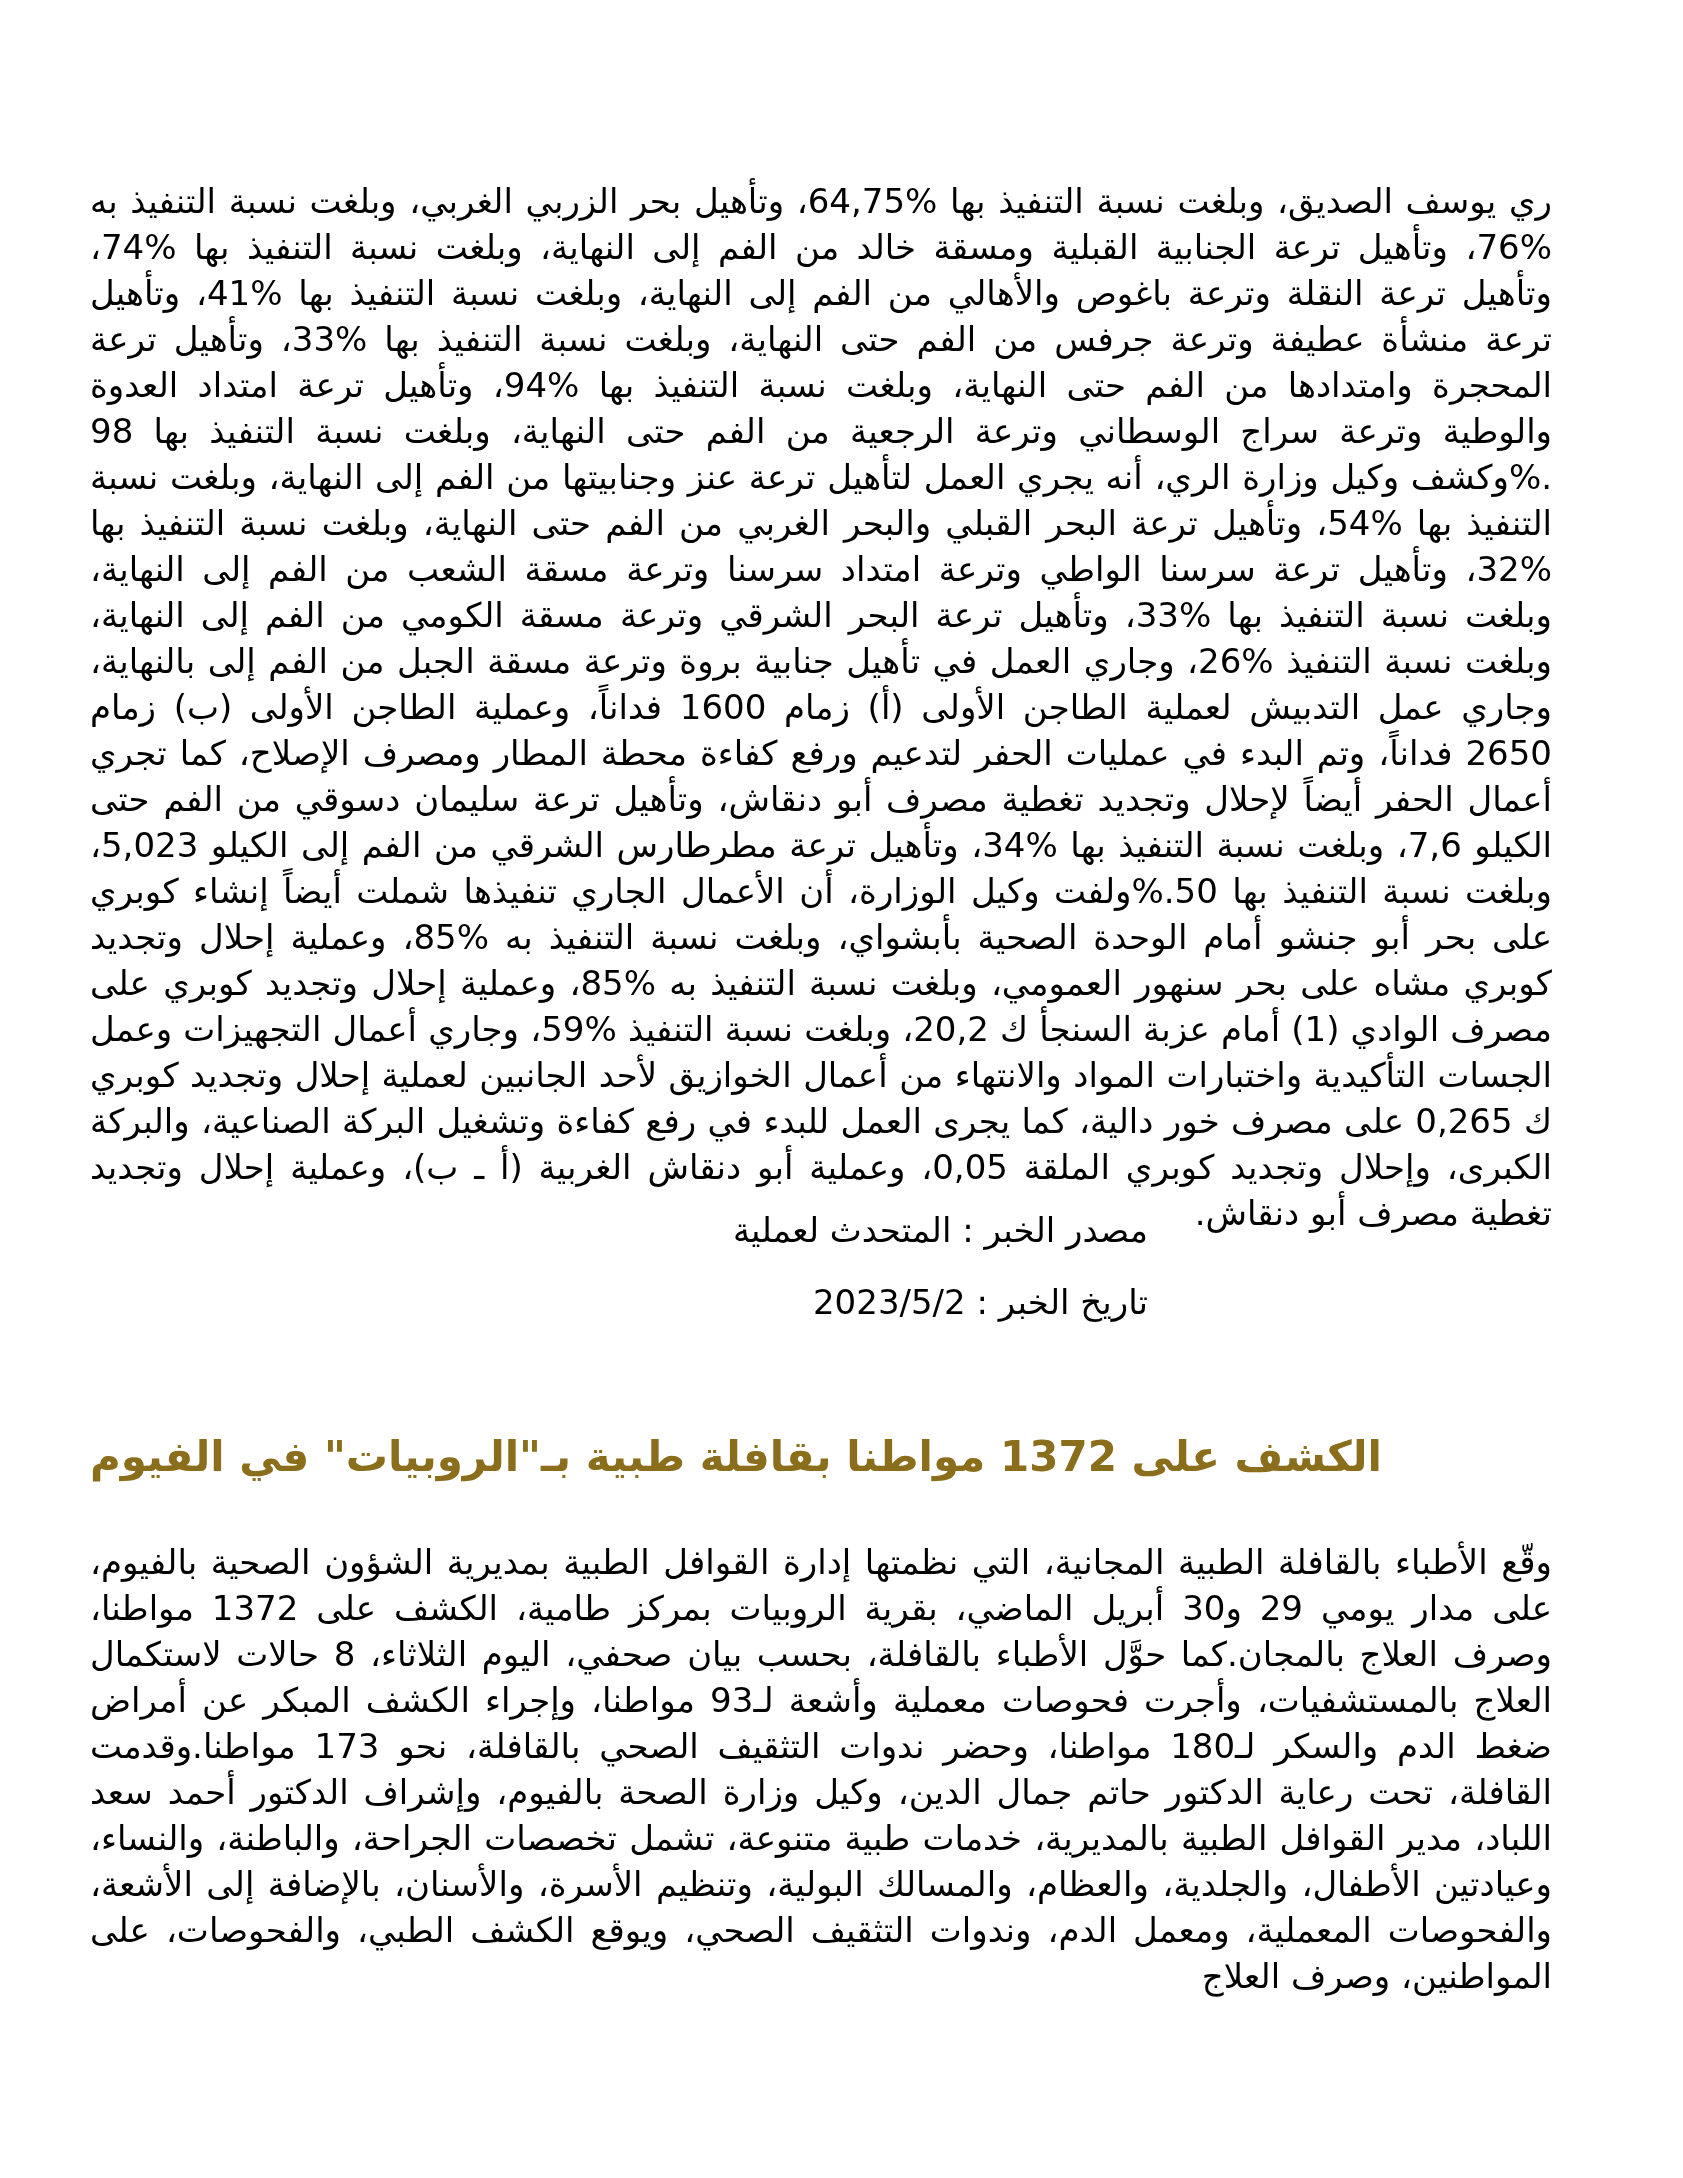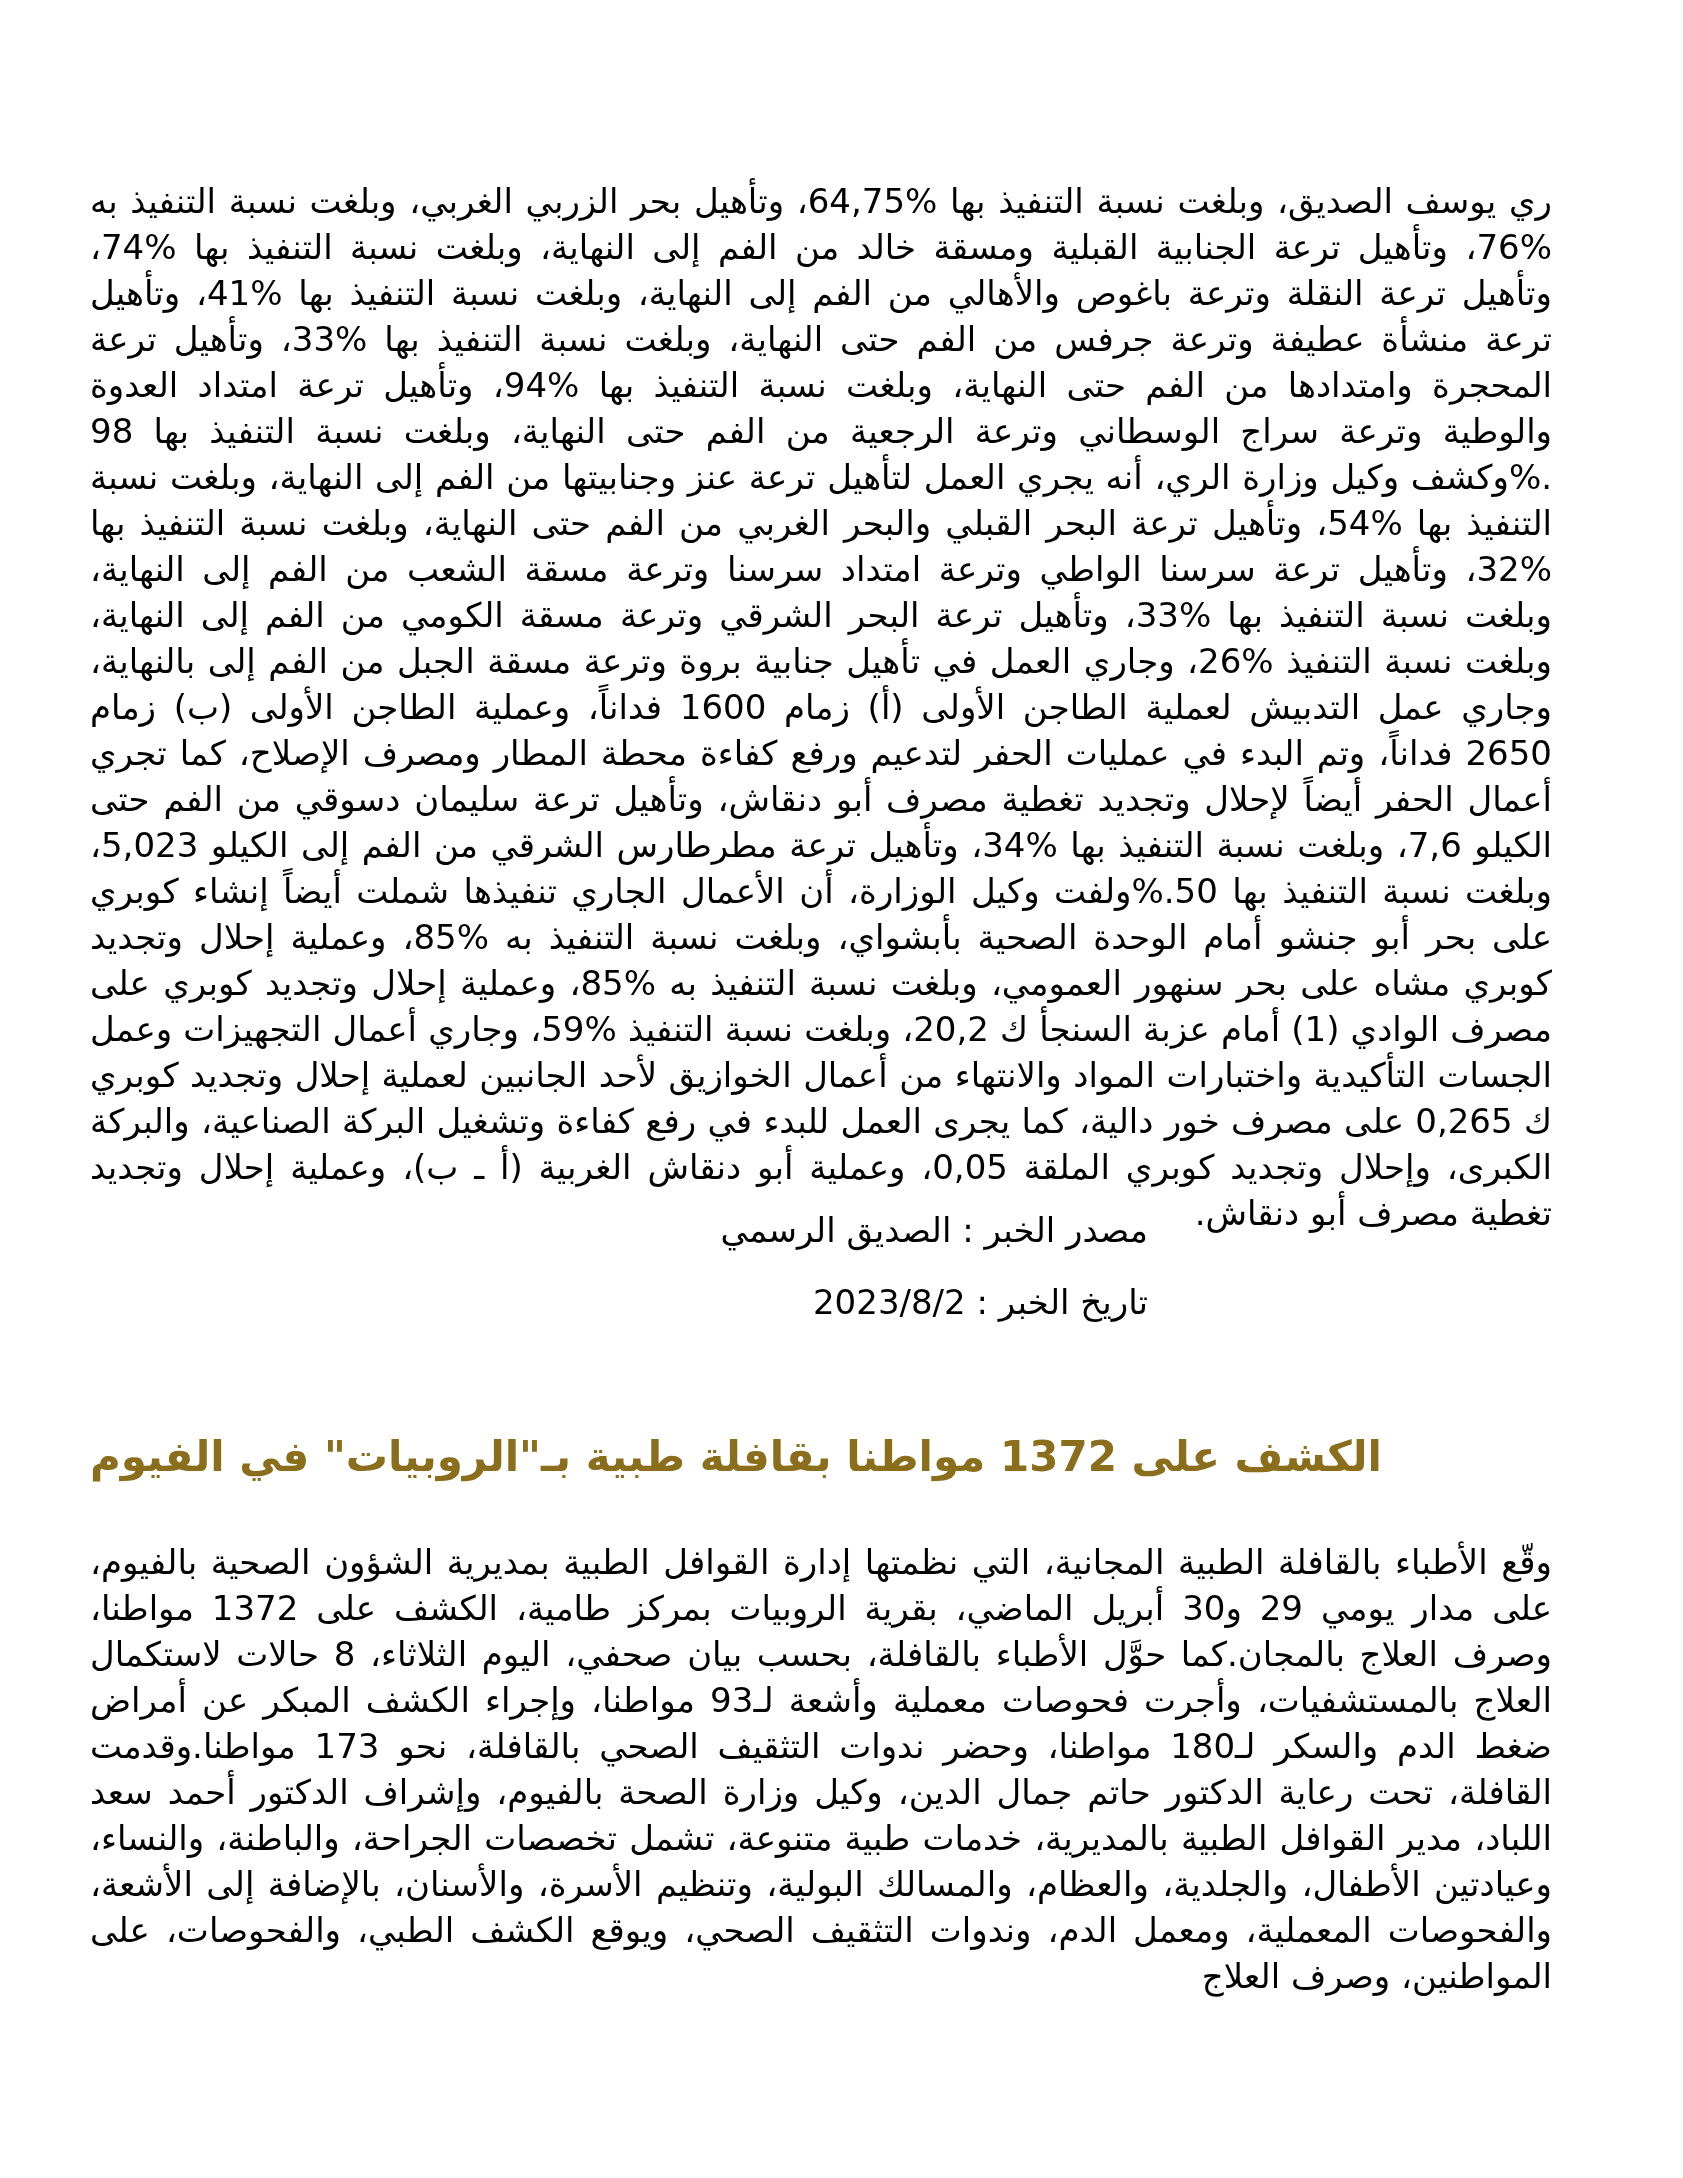--- a/index.html
+++ b/index.html
@@ -58,22 +58,22 @@
     direction: rtl;
   }
 </style>
 </head>
 <body>
 
 <div class="page">
 
   <p class="body-text para1">ري يوسف الصديق، وبلغت نسبة التنفيذ بها %64,75، وتأهيل بحر الزربي الغربي، وبلغت نسبة التنفيذ به %76، وتأهيل ترعة الجنابية القبلية ومسقة خالد من الفم إلى النهاية، وبلغت نسبة التنفيذ بها %74، وتأهيل ترعة النقلة وترعة باغوص والأهالي من الفم إلى النهاية، وبلغت نسبة التنفيذ بها %41، وتأهيل ترعة منشأة عطيفة وترعة جرفس من الفم حتى النهاية، وبلغت نسبة التنفيذ بها %33، وتأهيل ترعة المحجرة وامتدادها من الفم حتى النهاية، وبلغت نسبة التنفيذ بها %94، وتأهيل ترعة امتداد العدوة والوطية وترعة سراج الوسطاني وترعة الرجعية من الفم حتى النهاية، وبلغت نسبة التنفيذ بها 98 .%وكشف وكيل وزارة الري، أنه يجري العمل لتأهيل ترعة عنز وجنابيتها من الفم إلى النهاية، وبلغت نسبة التنفيذ بها %54، وتأهيل ترعة البحر القبلي والبحر الغربي من الفم حتى النهاية، وبلغت نسبة التنفيذ بها %32، وتأهيل ترعة سرسنا الواطي وترعة امتداد سرسنا وترعة مسقة الشعب من الفم إلى النهاية، وبلغت نسبة التنفيذ بها %33، وتأهيل ترعة البحر الشرقي وترعة مسقة الكومي من الفم إلى النهاية، وبلغت نسبة التنفيذ %26، وجاري العمل في تأهيل جنابية بروة وترعة مسقة الجبل من الفم إلى بالنهاية، وجاري عمل التدبيش لعملية الطاجن الأولى (أ) زمام 1600 فداناً، وعملية الطاجن الأولى (ب) زمام 2650 فداناً، وتم البدء في عمليات الحفر لتدعيم ورفع كفاءة محطة المطار ومصرف الإصلاح، كما تجري أعمال الحفر أيضاً لإحلال وتجديد تغطية مصرف أبو دنقاش، وتأهيل ترعة سليمان دسوقي من الفم حتى الكيلو 7,6، وبلغت نسبة التنفيذ بها %34، وتأهيل ترعة مطرطارس الشرقي من الفم إلى الكيلو 5,023، وبلغت نسبة التنفيذ بها 50.%ولفت وكيل الوزارة، أن الأعمال الجاري تنفيذها شملت أيضاً إنشاء كوبري على بحر أبو جنشو أمام الوحدة الصحية بأبشواي، وبلغت نسبة التنفيذ به %85، وعملية إحلال وتجديد كوبري مشاه على بحر سنهور العمومي، وبلغت نسبة التنفيذ به %85، وعملية إحلال وتجديد كوبري على مصرف الوادي (1) أمام عزبة السنجأ ك 20,2، وبلغت نسبة التنفيذ %59، وجاري أعمال التجهيزات وعمل الجسات التأكيدية واختبارات المواد والانتهاء من أعمال الخوازيق لأحد الجانبين لعملية إحلال وتجديد كوبري ك 0,265 على مصرف خور دالية، كما يجرى العمل للبدء في رفع كفاءة وتشغيل البركة الصناعية، والبركة الكبرى، وإحلال وتجديد كوبري الملقة 0,05، وعملية أبو دنقاش الغربية (أ ـ ب)، وعملية إحلال وتجديد تغطية مصرف أبو دنقاش.</p>
 
-  <p class="meta-line source-line">مصدر الخبر : الصديق الرسمي</p>
+  <p class="meta-line source-line">مصدر الخبر : المتحدث لعملية</p>
 
-  <p class="meta-line date-line">تاريخ الخبر : 2023/8/2</p>
+  <p class="meta-line date-line">تاريخ الخبر : 2023/5/2</p>
 
   <h1 class="headline" style="color:#8a6e1c">الكشف على 1372 مواطنا بقافلة طبية بـ"الروبيات" في الفيوم</h1>
 
   <p class="body-text para2">وقّع الأطباء بالقافلة الطبية المجانية، التي نظمتها إدارة القوافل الطبية بمديرية الشؤون الصحية بالفيوم، على مدار يومي 29 و30 أبريل الماضي، بقرية الروبيات بمركز طامية، الكشف على 1372 مواطنا، وصرف العلاج بالمجان.كما حوَّل الأطباء بالقافلة، بحسب بيان صحفي، اليوم الثلاثاء، 8 حالات لاستكمال العلاج بالمستشفيات، وأجرت فحوصات معملية وأشعة لـ93 مواطنا، وإجراء الكشف المبكر عن أمراض ضغط الدم والسكر لـ180 مواطنا، وحضر ندوات التثقيف الصحي بالقافلة، نحو 173 مواطنا.وقدمت القافلة، تحت رعاية الدكتور حاتم جمال الدين، وكيل وزارة الصحة بالفيوم، وإشراف الدكتور أحمد سعد اللباد، مدير القوافل الطبية بالمديرية، خدمات طبية متنوعة، تشمل تخصصات الجراحة، والباطنة، والنساء، وعيادتين الأطفال، والجلدية، والعظام، والمسالك البولية، وتنظيم الأسرة، والأسنان، بالإضافة إلى الأشعة، والفحوصات المعملية، ومعمل الدم، وندوات التثقيف الصحي، ويوقع الكشف الطبي، والفحوصات، على المواطنين، وصرف العلاج</p>
 
 </div>
 
 
 </body></html>

